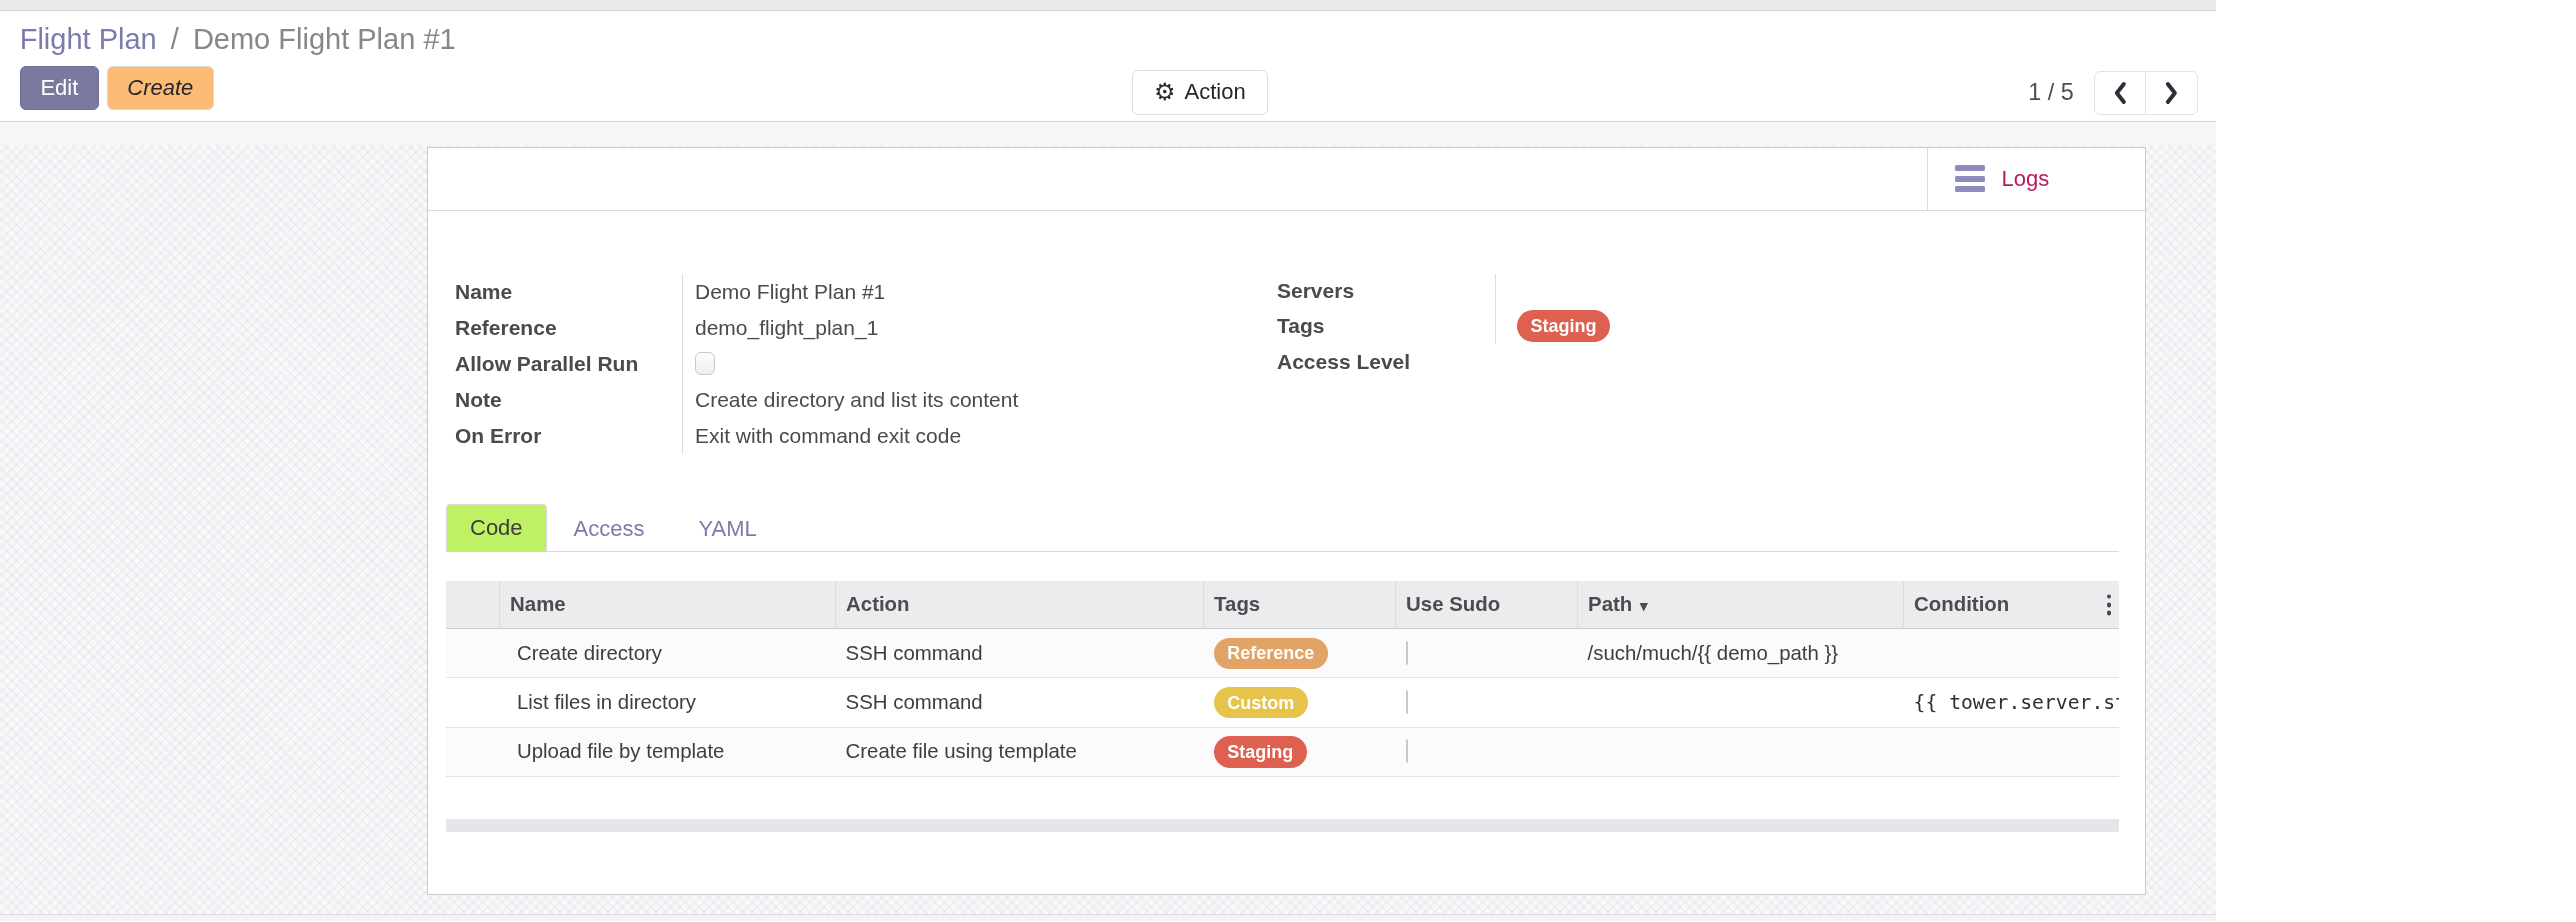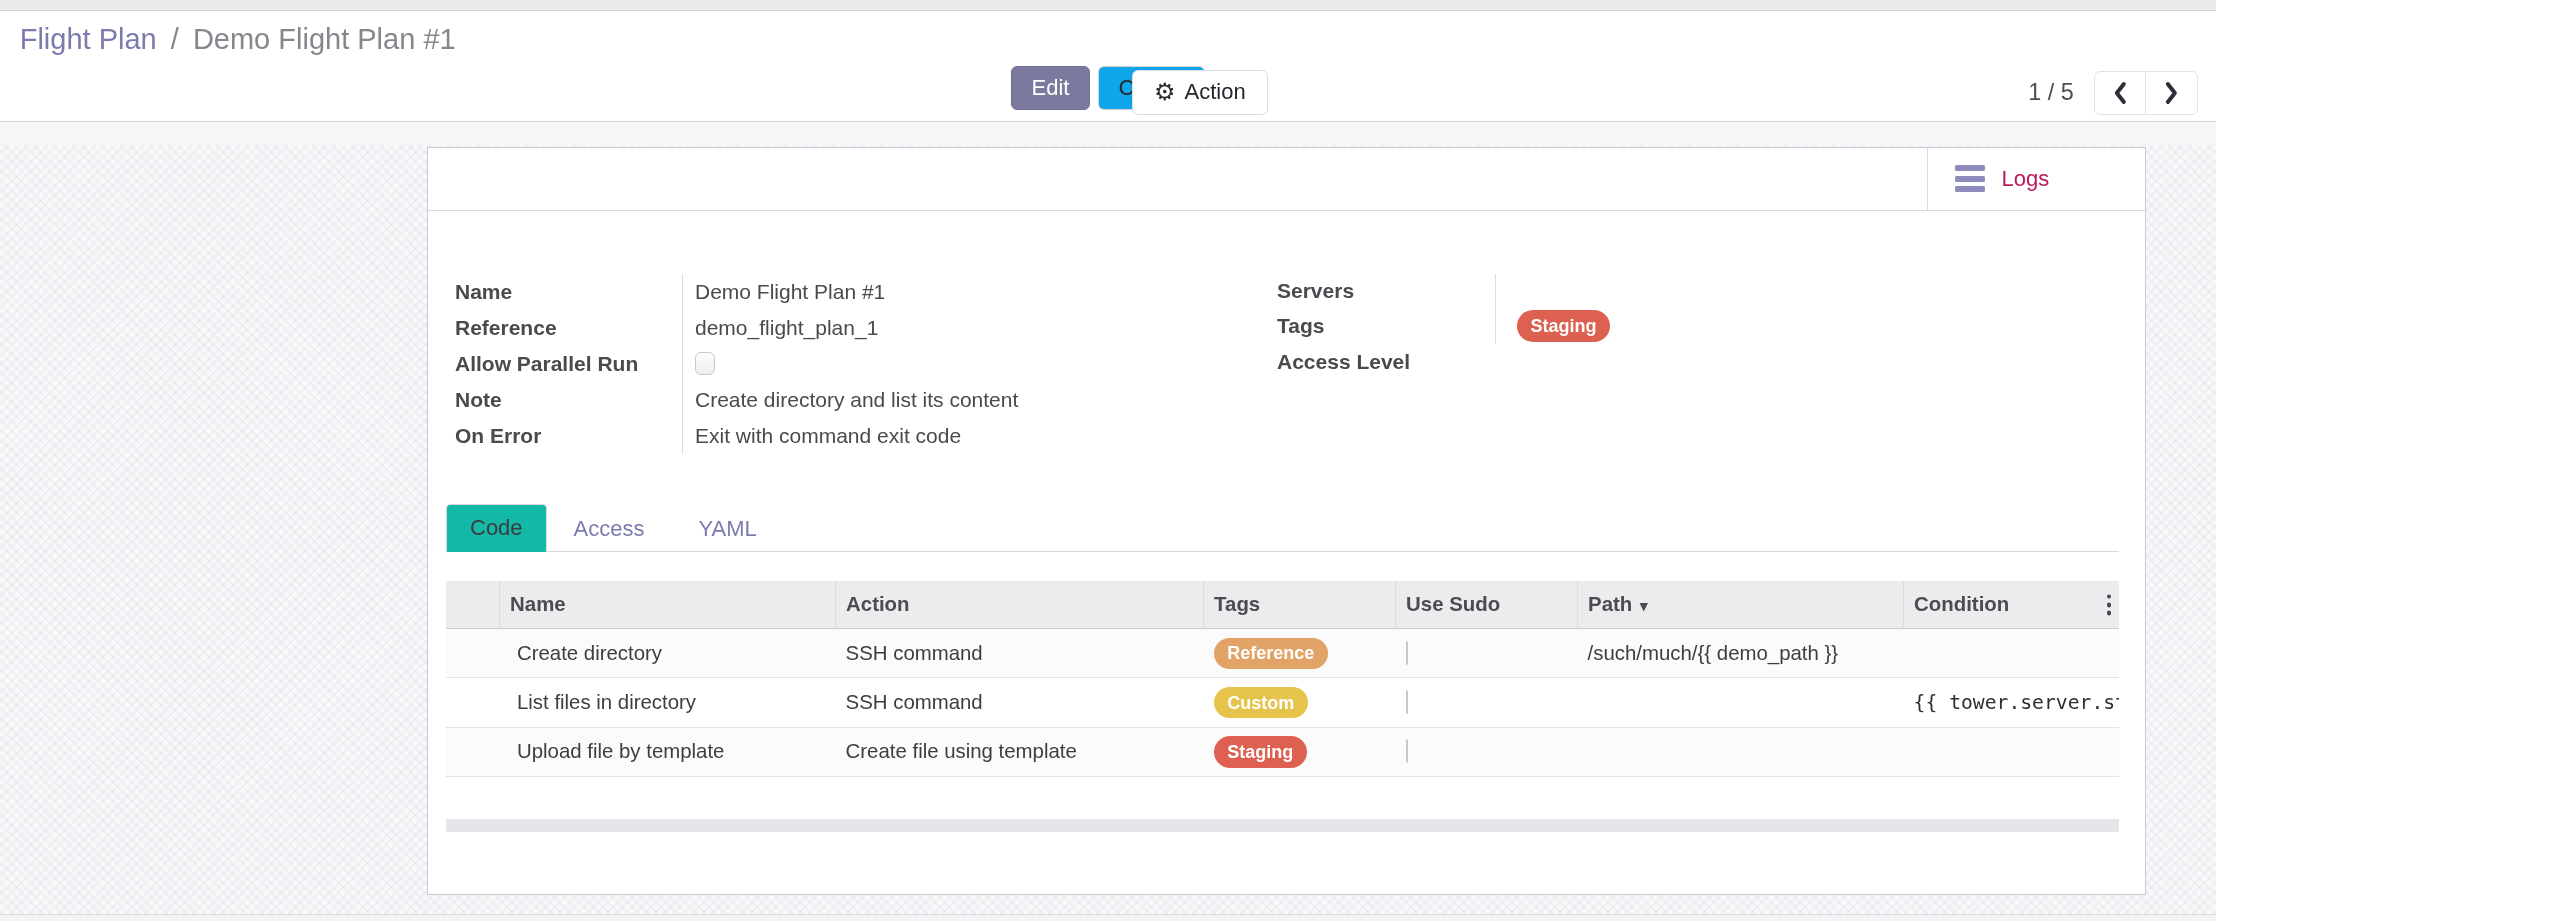--- a/index.html
+++ b/index.html
@@ -8,24 +8,24 @@
 
   
   .topbar { height:10.6px; background:#eaeaec; border-bottom:0.8px solid #d4d4d6; }
 
   
   .control-panel { position:relative; height:111px; background:#fff; border-bottom:1.5px solid #d0d0d2; padding:9px 19.7px 0 19.7px; }
   .breadcrumb { font-size:29px; line-height:39px; }
   .breadcrumb .bc-link { color:#7c7bad; cursor:pointer; }
   .breadcrumb .bc-sep { color:#85878c; padding:0 6px; }
   .breadcrumb .bc-current { color:#85878c; }
-  .cp-buttons { display:flex; gap:7.6px; margin-top:7.6px;justify-content:center; }
+  .cp-buttons { display:flex; gap:7.6px; margin-top:7.6px; }
   .btn { font-size:22px; border-radius:6px; padding:0 19.7px; height:44px; display:inline-flex; align-items:center; justify-content:center; cursor:pointer; }
   .btn-primary { background:#7b7a9e; border:1.5px solid #6f6e91; color:#fff; }
-  .btn-default { background:#0ea5e9; border:1.5px solid #d8d8da; color:#26262b; }
+  .btn-default { background:#fdba74; border:1.5px solid #d8d8da; color:#26262b;font-style:italic; }
   .action-btn { position:absolute; left:1132px; top:59px; height:45px; padding:0 21px; background:#fff; border:1.5px solid #dcdce2; border-radius:6px; display:flex; align-items:center; gap:9px; font-size:22px; color:#23262b; cursor:pointer; }
   .gear-glyph { font-size:24px; line-height:24px; color:#2b2e33; }
   .pager { position:absolute; right:18px; top:60px; display:flex; align-items:center; gap:19.7px; }
   .pager-count { font-size:23.4px; color:#4b4f55; }
   .pager-group { display:flex; }
   .pager-btn { width:53px; height:44px; background:#fff; border:1.5px solid #dfe3e8; display:flex; align-items:center; justify-content:center; cursor:pointer; }
   .pager-btn.prev { border-radius:6px 0 0 6px; }
   .pager-btn.next { border-radius:0 6px 6px 0; margin-left:-1.5px; }
 
   
@@ -55,21 +55,21 @@
   .fgroup-left .flabel { width:227px; }
   .fgroup-right .flabel { width:218px; }
   .fvalue { flex:1; align-self:stretch; border-left:1.5px solid #dcdcde; padding-left:12px; display:flex; align-items:center; font-size:21px; color:#494a4e; }
   .fgroup-right .fvalue { padding-left:21px; }
   .checkbox { width:20.4px; height:23px; border:1.5px solid #c9c9c9; border-radius:6px; background:linear-gradient(#ffffff,#ededed); }
   .pill { display:inline-flex; align-items:center; padding:3.8px 13.6px; border-radius:755px; color:#fff; font-weight:bold; font-size:18px; line-height:24px; }
 
   
   .tab-bar { display:flex; margin-top:50px; border-bottom:1.5px solid #d9d9e3; width:1673px; align-items:flex-end; }
   .tab { font-size:22px; padding:10.6px 23px; margin-bottom:-1.5px; cursor:pointer; }
-  .tab.active { color:#3c3c40; background:#14b8a6; border:1.5px solid #d9d9e3; border-bottom:1.5px solid #fff; border-radius:4.5px 4.5px 0 0; }
+  .tab.active { color:#3c3c40; background:#bef264; border:1.5px solid #d9d9e3; border-bottom:1.5px solid #fff; border-radius:4.5px 4.5px 0 0; }
   .tab.inactive { color:#7c7bad; padding:10.6px 27px; }
 
   
   .table-area { margin-top:29px; width:1673px; overflow:hidden; }
   table { border-collapse:collapse; table-layout:fixed; width:100%; }
   col.c-handle{width:53px;} col.c-name{width:336px;} col.c-action{width:368px;} col.c-tags{width:192px;} col.c-sudo{width:182px;} col.c-path{width:326px;} col.c-cond{width:216px;}
   thead th { background:#ececee; text-align:left; font-size:20.4px; font-weight:bold; color:#4b4b50; padding:12px 10.6px; border-left:1.5px solid #dddddf; border-bottom:1.5px solid #c9ced6; white-space:nowrap; overflow:hidden; position:relative; }
   thead th:first-child { border-left:none; }
   tbody td { font-size:20.4px; color:#3d3d42; padding:8.3px 10.6px; border-bottom:1.5px solid #e3e3e7; white-space:nowrap; overflow:hidden; height:42px; vertical-align:middle; }
   tbody tr:nth-child(odd) td { background:#fbfbfc; }

